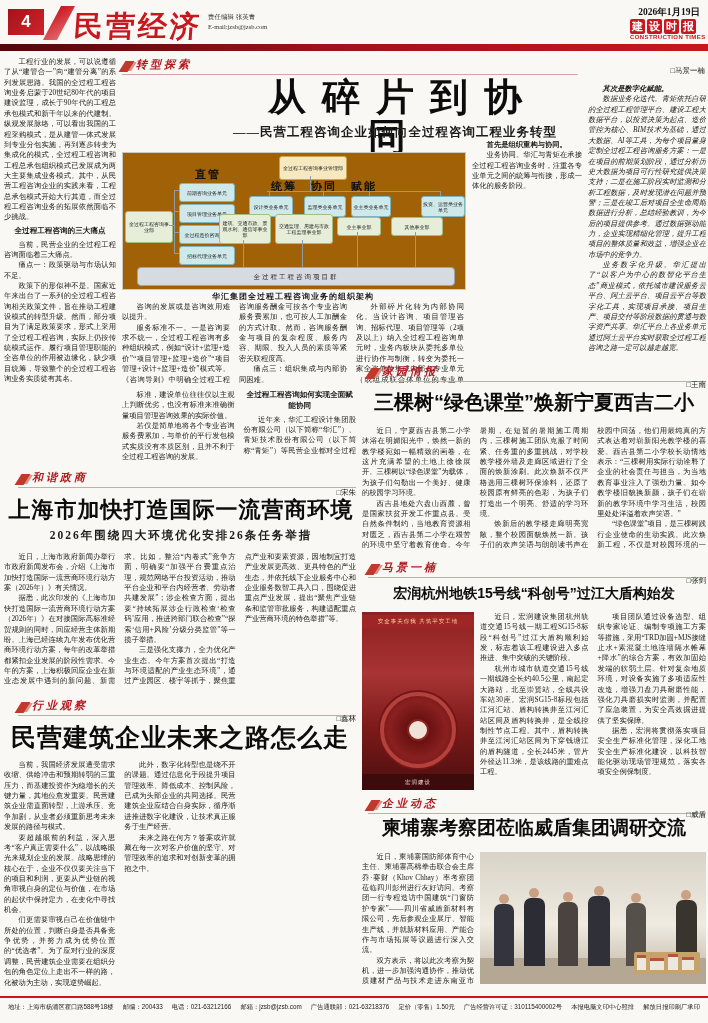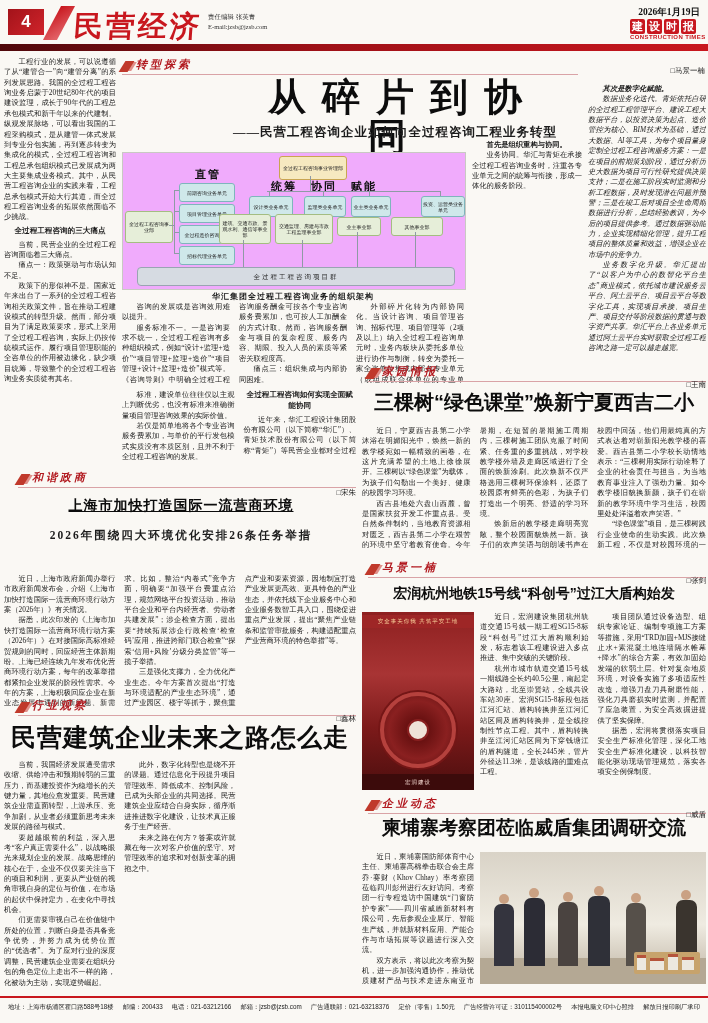--- a/index.html
+++ b/index.html
@@ -21,35 +21,35 @@
   .redbar{background:linear-gradient(to right,#4f080b,#9e1117 45%,#c8171e);height:7px;}
   
   .sec-label{display:flex;align-items:flex-end;gap:5px;border-bottom:1px solid #d9a3a6;padding-bottom:2px;}
   .sec-label .sl-icon{width:9px;height:11px;background:#c0392b;transform:skewX(-32deg);box-shadow:4px 0 0 -1px #e0908a;}
   .sec-label .sl-text{color:#b21a20;font-weight:bold;font-style:italic;font-size:11px;letter-spacing:3px;}
   .byline{font-size:7.5px;color:#222;text-align:right;}
   
   .headline{font-family:"Liberation Sans",sans-serif;font-weight:900;color:#0c0c0c;text-align:center;line-height:1.05;}
   .h1a{font-size:38px;letter-spacing:16px;text-indent:16px;}
   .sub1{font-size:12.5px;font-weight:bold;text-align:center;letter-spacing:1px;}
-  .h2{font-size:14px;letter-spacing:1px;text-decoration:underline;}
+  .h2{font-size:22px;letter-spacing:1px;}
   .sub2{font-size:11.5px;font-weight:bold;text-align:center;letter-spacing:2px;}
   .h3{font-size:25px;letter-spacing:1px;}
   .h4{font-size:20px;}
   .h5{font-size:14px;}
   .h6{font-size:19px;}
   
   .body-txt{font-size:7.3px;line-height:1.42;text-align:justify;overflow:hidden;color:#1b1b1b;}
   .body-txt p.para{margin:0;text-indent:2em;}
   .cols3{column-count:3;column-gap:9px;column-fill:auto;}
   .cols2{column-count:2;column-gap:9px;column-fill:auto;}
   .col-subhead{font-weight:bold;text-align:center;font-size:7.6px;margin:3px 0;font-family:"Liberation Sans",sans-serif;}
   .lead-first p.para:first-child{font-weight:bold;}
   
-  .diagram{background:#f0abfc;border:1px solid #c9c9c3;}
+  .diagram{background:#a16207;border:1px solid #c9c9c3;}
   .dg-box{position:absolute;font-size:5px;line-height:1.2;display:flex;align-items:center;justify-content:center;
     text-align:center;border-radius:3px;padding:1px;overflow:hidden;font-family:"Liberation Sans",sans-serif;color:#222;}
   .dg-yellow{background:#f6e9c0;border:1px solid #c9a552;}
   .dg-blue{background:#cfe8ea;border:1px solid #7fb5bc;}
   .dg-green{background:#e6eed9;border:1px solid #a4bd82;}
   .dg-gray{background:#d6dbe2;border:1px solid #9aa4b2;border-radius:4px;font-size:6.5px;letter-spacing:2px;}
   .dg-mode{position:absolute;font-weight:900;font-size:11px;color:#111;font-family:"Liberation Sans",sans-serif;letter-spacing:2px;}
   .ln{position:absolute;background:#8f9aa5;}
   .caption{font-size:8px;font-weight:bold;text-align:center;letter-spacing:1px;}
   
@@ -186,21 +186,21 @@
       <p class="para">业务数字化升级。华汇提出了“以客户为中心的数智化平台生态”商业模式，依托城市建设服务云平台、阿土云平台、项目云平台等数字化工具，实现项目承接、项目生产、项目交付等阶段数据的贯通与数字资产共享。华汇平台上各业务单元通过阿土云平台实时获取全过程工程咨询之路一定可以越走越宽。</p>
     </div>
 
   <div class="abs sec-label" style="left:18px;top:470px;width:338px;">
     <span class="sl-icon"></span>
     <span class="sl-text">和谐政商</span>
   </div>
   <div class="abs byline" style="left:250px;top:488px;width:106px;">□宋朱</div>
   <div class="abs headline h2" style="left:6px;top:498px;width:350px;">上海市加快打造国际一流营商环境</div>
   <div class="abs sub2" style="left:6px;top:528px;width:350px;">2026年围绕四大环境优化安排26条任务举措</div>
-  <div class="abs body-txt cols3" style="left:4px;top:574px;width:352px;height:144px;">
+  <div class="abs body-txt cols3" style="left:4px;top:552px;width:352px;height:144px;">
       <p class="para">近日，上海市政府新闻办举行市政府新闻发布会，介绍《上海市加快打造国际一流营商环境行动方案（2026年）》有关情况。</p>
       <p class="para">据悉，此次印发的《上海市加快打造国际一流营商环境行动方案（2026年）》在对接国际高标准经贸规则的同时，回应经营主体新期盼。上海已经连续九年发布优化营商环境行动方案，每年的改革举措都紧扣企业发展的阶段性需求。今年的方案，上海积极回应企业在新业态发展中遇到的新问题、新需求。比如，整治“内卷式”竞争方面，明确要“加强平台费重点治理，规范网络平台投资活动，推动平台企业和平台内经营者、劳动者共建发展”；涉企检查方面，提出要“持续拓展涉企行政检查‘检查码’应用，推进跨部门联合检查”“探索‘信用+风险’分级分类监管”等一揽子举措。</p>
       <p class="para">三是强化支撑力，全力优化产业生态。今年方案首次提出“打造与环境适配的产业生态环境”，通过产业园区、楼宇等抓手，聚焦重点产业和要素资源，因地制宜打造产业发展更高效、更具特色的产业生态，并依托线下企业服务中心和企业服务数智工具入口，围绕促进重点产业发展，提出“聚焦产业链条和监管审批服务，构建适配重点产业营商环境的特色举措”等。</p>
     </div>
 
   <div class="abs sec-label" style="left:18px;top:698px;width:338px;">
     <span class="sl-icon"></span>
     <span class="sl-text">行业观察</span>
   </div>
   <div class="abs byline" style="left:250px;top:714px;width:106px;">□鑫林</div>

